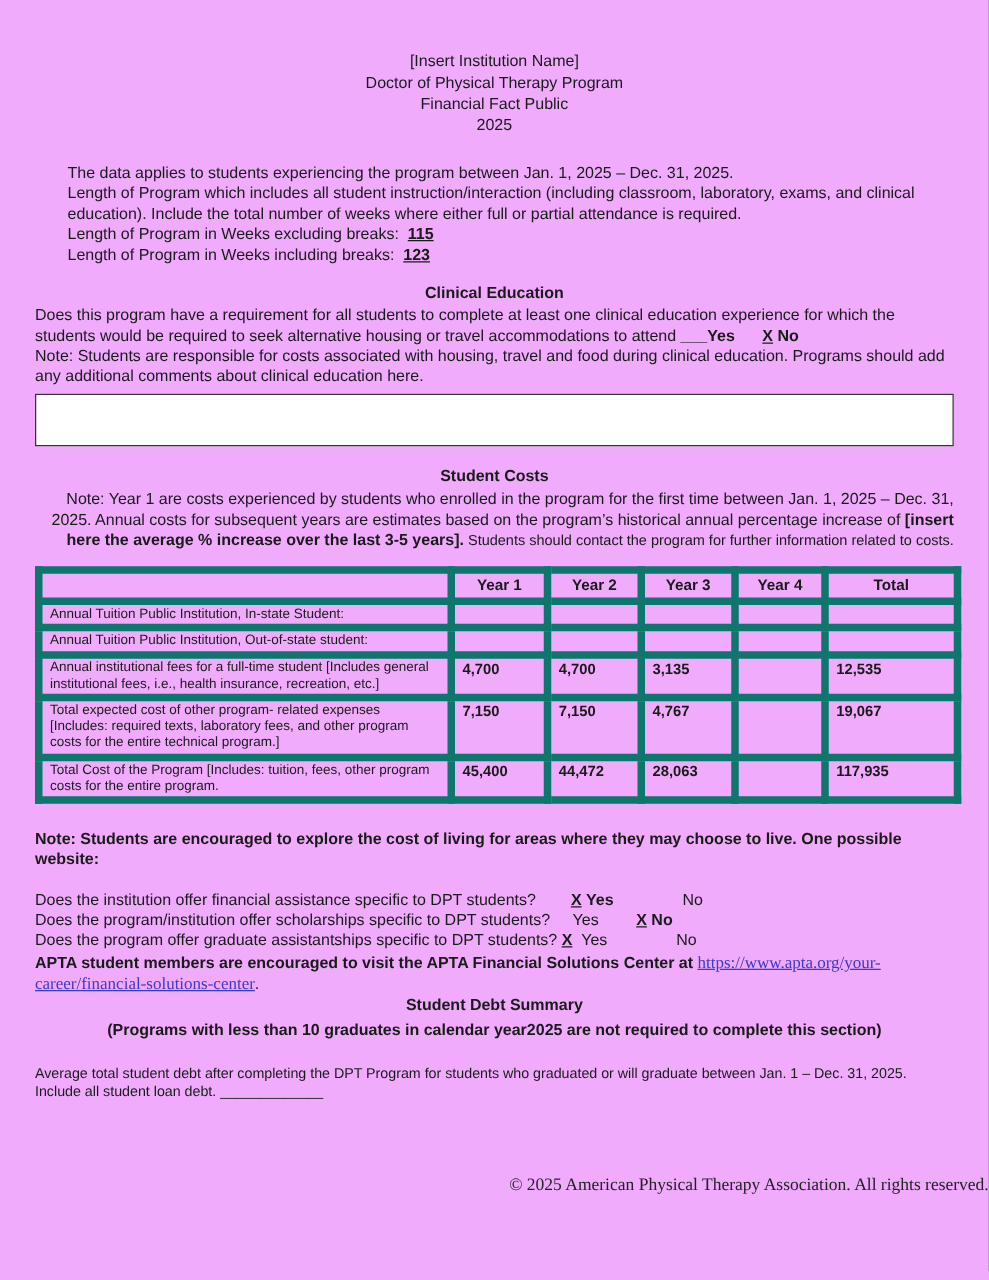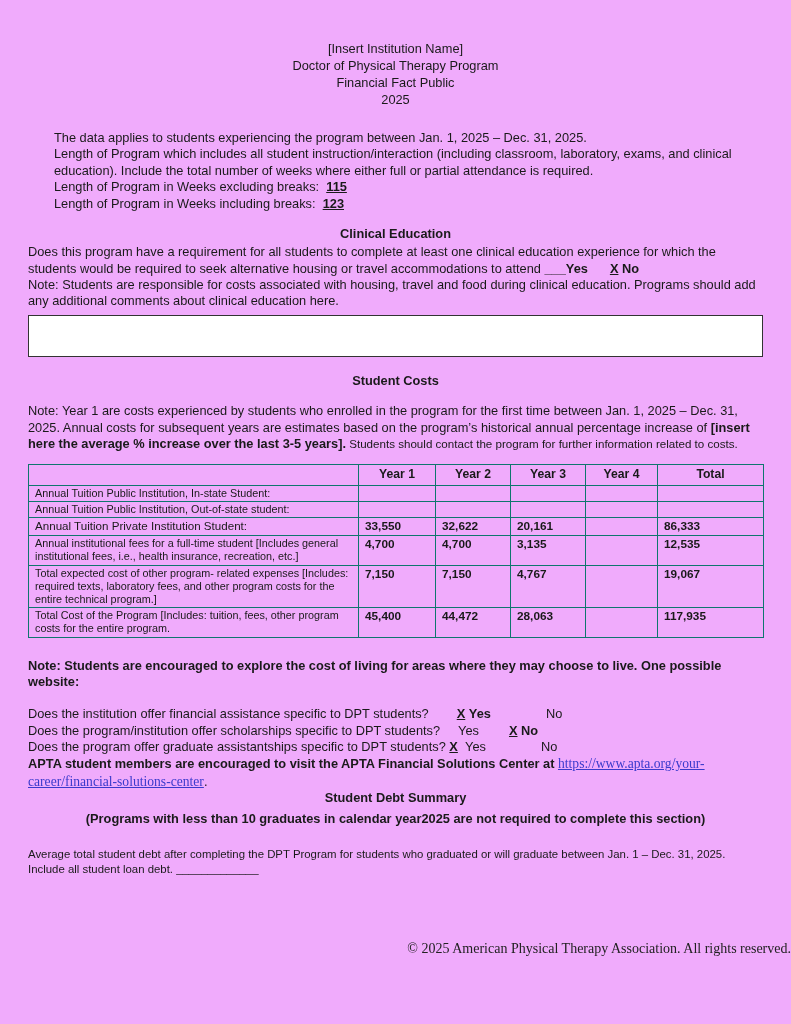--- a/index.html
+++ b/index.html
@@ -14,27 +14,27 @@
   .center{text-align:center;}
   .bold{font-weight:bold;}
   .ul{text-decoration:underline;}
   .doc-header div{line-height:17px;}
   .sec-title{font-weight:bold;text-align:center;margin-top:14px;margin-bottom:2px;font-size:12.8px;}
   .intro{margin-top:22px;margin-left:26px;}
   .comment-box{
     margin-top:5px;border:1.5px solid #333;height:42px;width:100%;
     box-sizing:border-box;background:#fff;
   }
-  .costs-note{margin-top:14px;}
+  .costs-note{margin-top:2px;text-align:right;}
   .small-note{font-size:11.6px;}
   table.costs{
     border-collapse:collapse;margin-top:12px;width:735px;table-layout:fixed;
   }
   table.costs td,table.costs th{
-    border:1px solid #0f766e;padding:1px 6px;vertical-align:top;text-align:left;
+    border:6px solid #0f766e;padding:1px 6px;vertical-align:top;text-align:left;
   }
   table.costs th{font-size:12.2px;font-weight:bold;text-align:center;padding:2px 4px;}
   td.rowlabel{font-size:10.8px;line-height:1.22;padding:1px 4px;}
   td.val{font-size:11.8px;font-weight:bold;padding-top:2px;}
   .link-sans{color:#2230b2;font-weight:bold;text-decoration:underline;}
   .link-serif{
     color:#3a3acc;text-decoration:underline;
     font-family:"Liberation Serif","DejaVu Serif",serif;font-size:13.6px;
   }
   .q-line{white-space:nowrap;}
@@ -105,28 +105,20 @@
     </tr>
     <tr>
       <td class="rowlabel">Annual Tuition Public Institution, Out-of-state student:</td>
       <td class="val"></td>
       <td class="val"></td>
       <td class="val"></td>
       <td class="val"></td>
       <td class="val"></td>
     </tr>
     <tr>
-      <td class="rowlabel" style="font-size:11.6px">Annual Tuition Private Institution Student:</td>
-      <td class="val">33,550</td>
-      <td class="val">32,622</td>
-      <td class="val">20,161</td>
-      <td class="val"></td>
-      <td class="val">86,333</td>
-    </tr>
-    <tr>
       <td class="rowlabel">Annual institutional fees for a full-time student [Includes general institutional fees, i.e., health insurance, recreation, etc.]</td>
       <td class="val">4,700</td>
       <td class="val">4,700</td>
       <td class="val">3,135</td>
       <td class="val"></td>
       <td class="val">12,535</td>
     </tr>
     <tr>
       <td class="rowlabel">Total expected cost of other program- related expenses [Includes: required texts, laboratory fees, and other program costs for the entire technical program.]</td>
       <td class="val">7,150</td>

